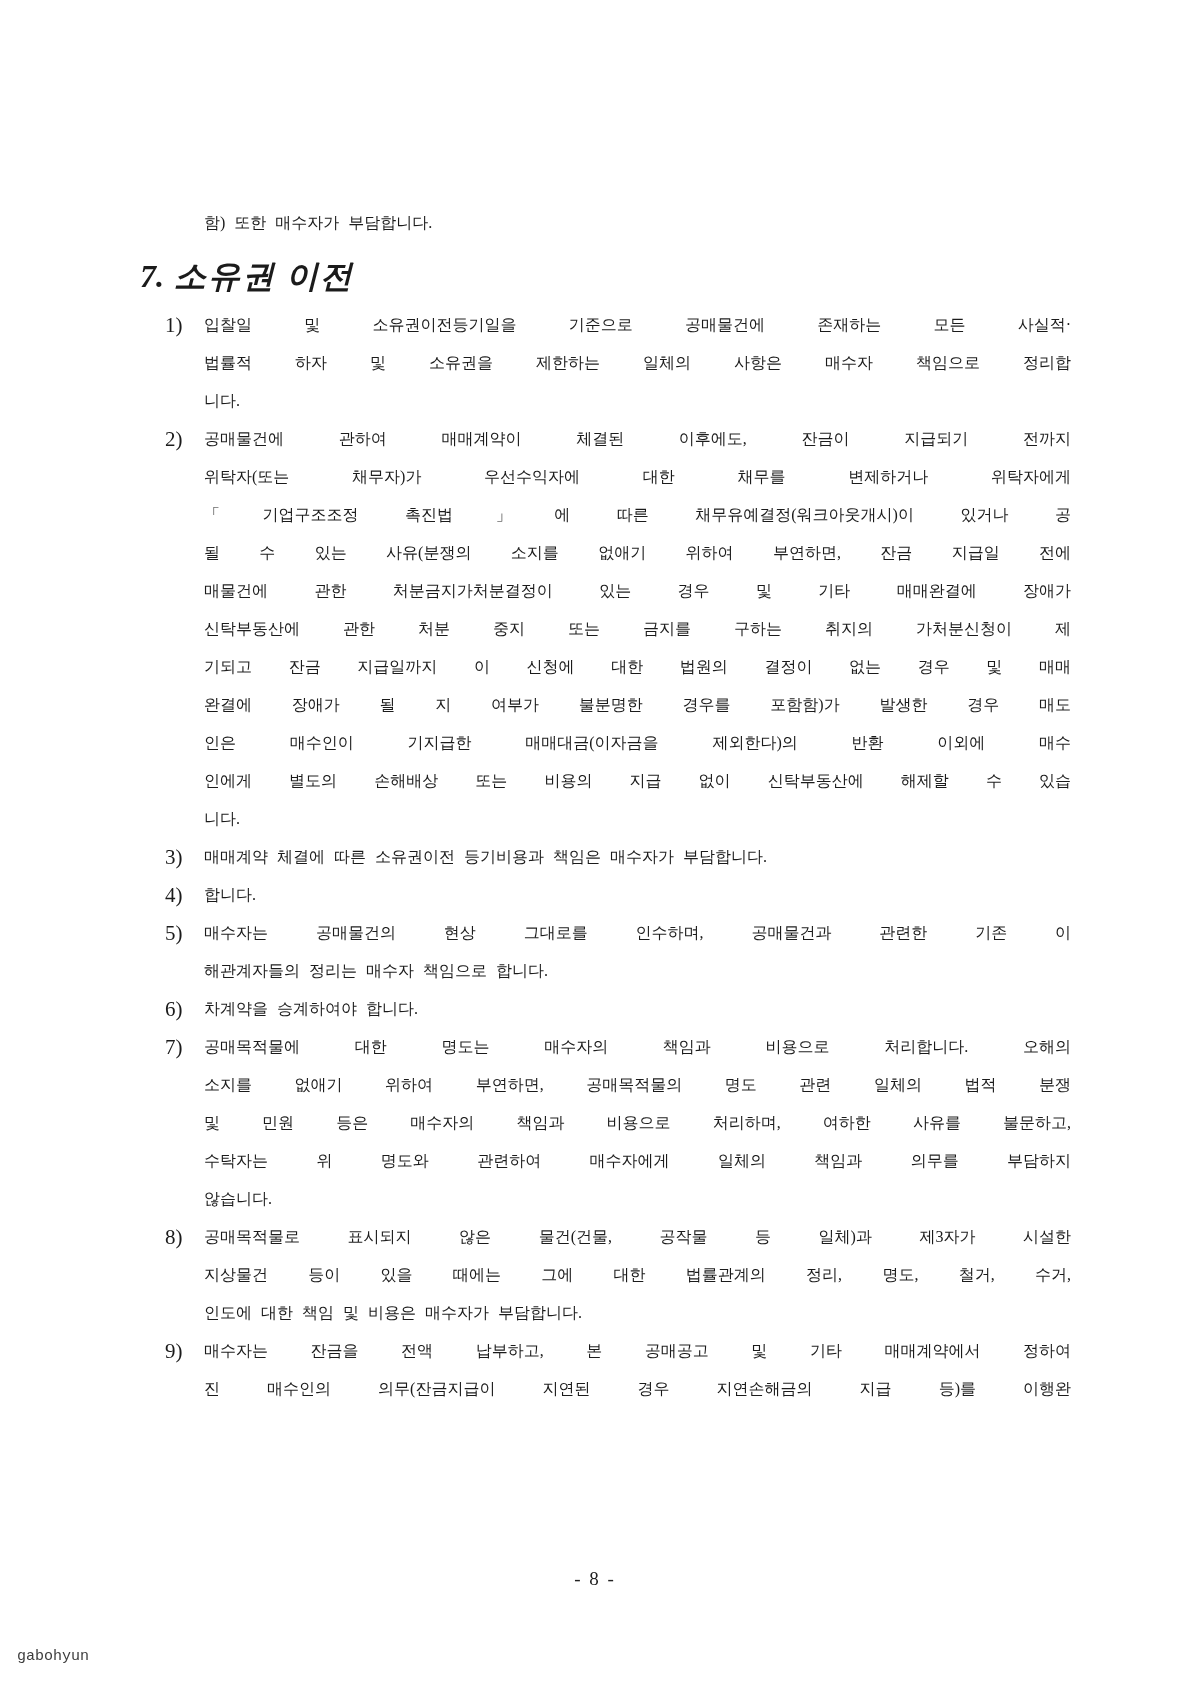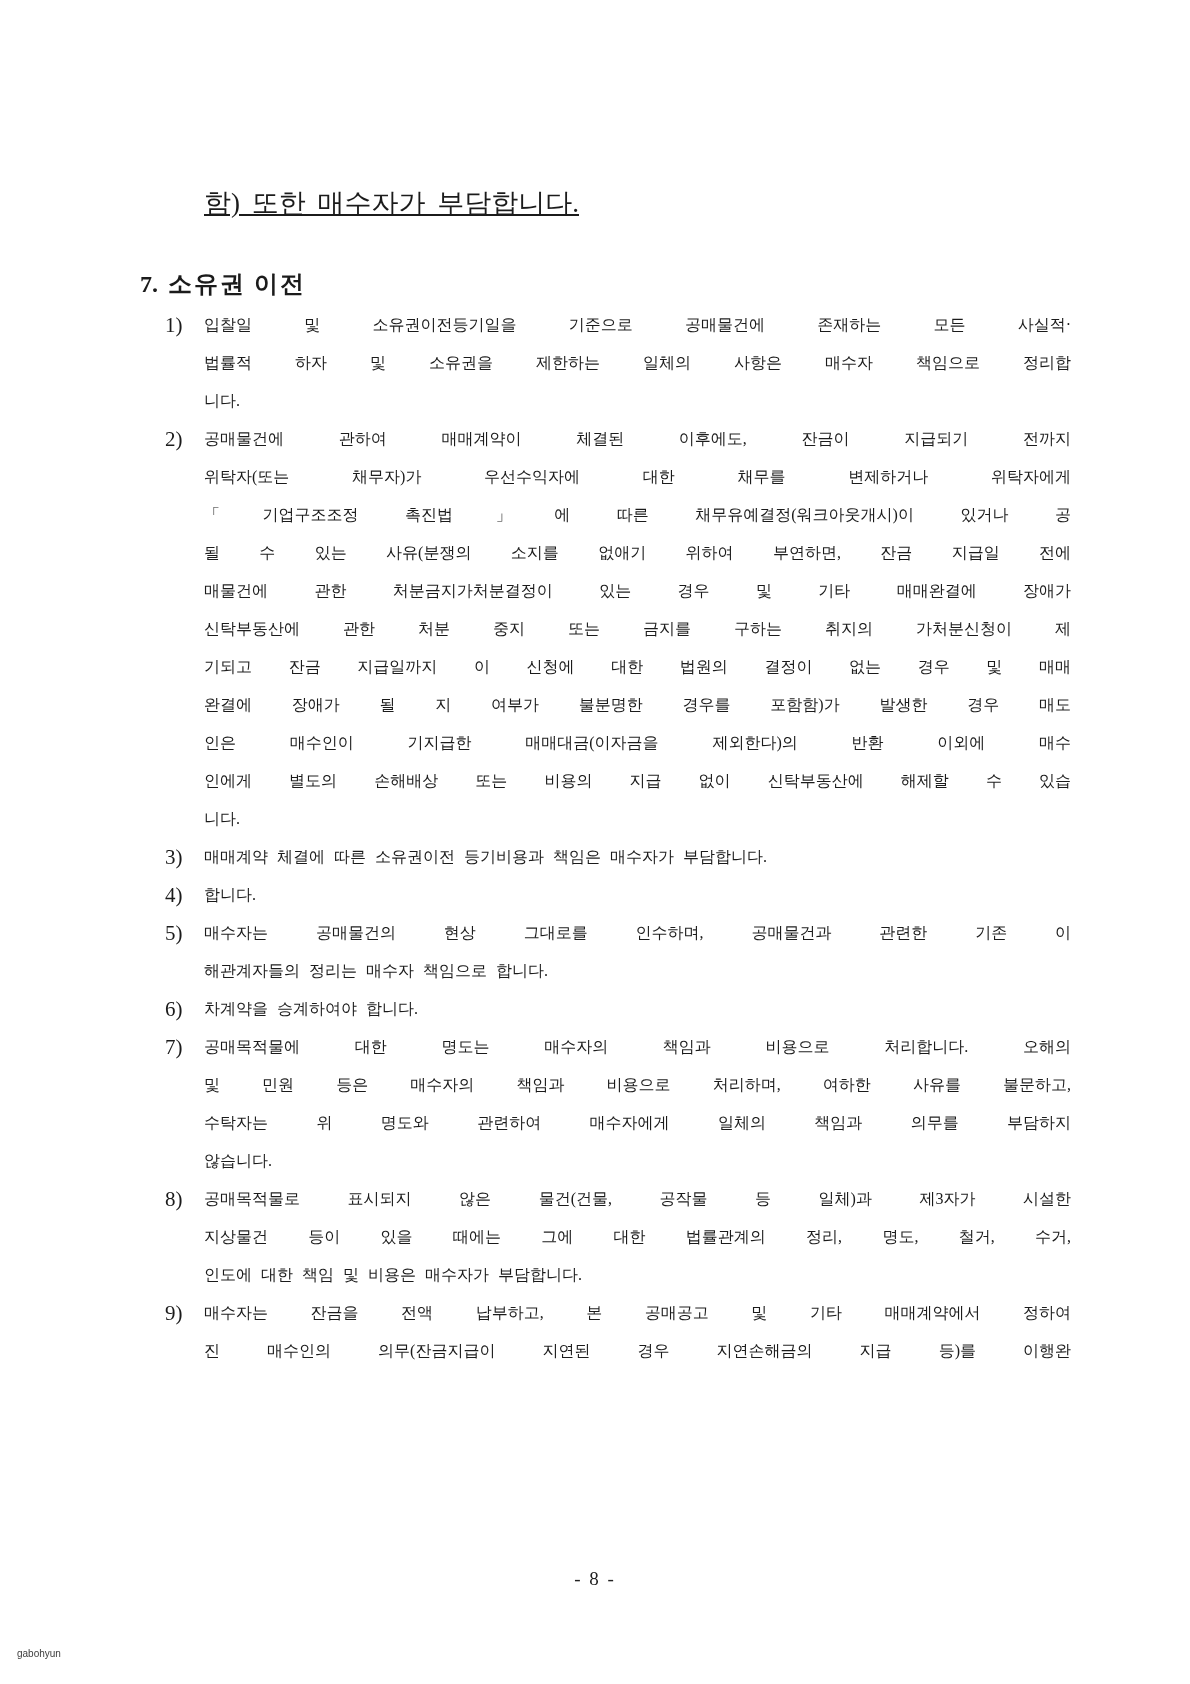--- a/index.html
+++ b/index.html
@@ -8,38 +8,38 @@
     width: 1190px;
     height: 1684px;
     background: #ffffff;
     font-family: "Liberation Serif", "DejaVu Serif", serif;
     color: #1b1b1b;
     overflow: hidden;
   }
   .continuation {
     position: absolute;
     left: 204px;
-    top: 184px;
+    top: 204px;
     width: 867px;
     height: 38px;
     line-height: 38px;
-    font-size: 27px;
+    font-size: 16px;
     word-spacing: 5px;
     white-space: nowrap;
-    text-decoration: underline;
   }
   .heading {
     position: absolute;
     left: 140px;
-    top: 266px;
+    top: 258px;
     height: 36px;
     line-height: 36px;
-    font-size: 24px;
+    font-size: 32px;
     font-weight: bold;
     white-space: nowrap;
+    font-style: italic;
   }
   .heading .sec-num { margin-right: 10px; }
   .heading .sec-title { letter-spacing: 2px; }
   .items {
     position: absolute;
     left: 165px;
     top: 306px;
     width: 906px; 
   }
   .item { position: relative; padding-left: 39px; }
@@ -72,22 +72,22 @@
     width: 100%;
     text-align: center;
     font-size: 19px;
     letter-spacing: 2px;
     color: #222222;
   }
   .watermark {
     position: absolute;
     left: 17px;
     top: 1648px;
-    font-family: Liberation Sans, sans-serif;
-    font-size: 10px;
+    font-family: Liberation Mono, monospace;
+    font-size: 15px;
     color: #3d3d3d;
   }
 </style>
 </head>
 <body>
 
 <div class="page">
 
   <div class="continuation">함) 또한 매수자가 부담합니다.</div>
 
@@ -129,20 +129,21 @@
         <div class="line">매수자는 공매물건의 현상 그대로를 인수하며, 공매물건과 관련한 기존 이</div>
         <div class="line last">해관계자들의 정리는 매수자 책임으로 합니다.</div>
       </div>
       <div class="item">
         <span class="num">6)</span>
         <div class="line last">차계약을 승계하여야 합니다.</div>
       </div>
       <div class="item">
         <span class="num">7)</span>
         <div class="line">공매목적물에 대한 명도는 매수자의 책임과 비용으로 처리합니다. 오해의</div>
+        <div class="line">소지를 없애기 위하여 부연하면, 공매목적물의 명도 관련 일체의 법적 분쟁</div>
         <div class="line">및 민원 등은 매수자의 책임과 비용으로 처리하며, 여하한 사유를 불문하고,</div>
         <div class="line">수탁자는 위 명도와 관련하여 매수자에게 일체의 책임과 의무를 부담하지</div>
         <div class="line last">않습니다.</div>
       </div>
       <div class="item">
         <span class="num">8)</span>
         <div class="line">공매목적물로 표시되지 않은 물건(건물, 공작물 등 일체)과 제3자가 시설한</div>
         <div class="line">지상물건 등이 있을 때에는 그에 대한 법률관계의 정리, 명도, 철거, 수거,</div>
         <div class="line last">인도에 대한 책임 및 비용은 매수자가 부담합니다.</div>
       </div>

